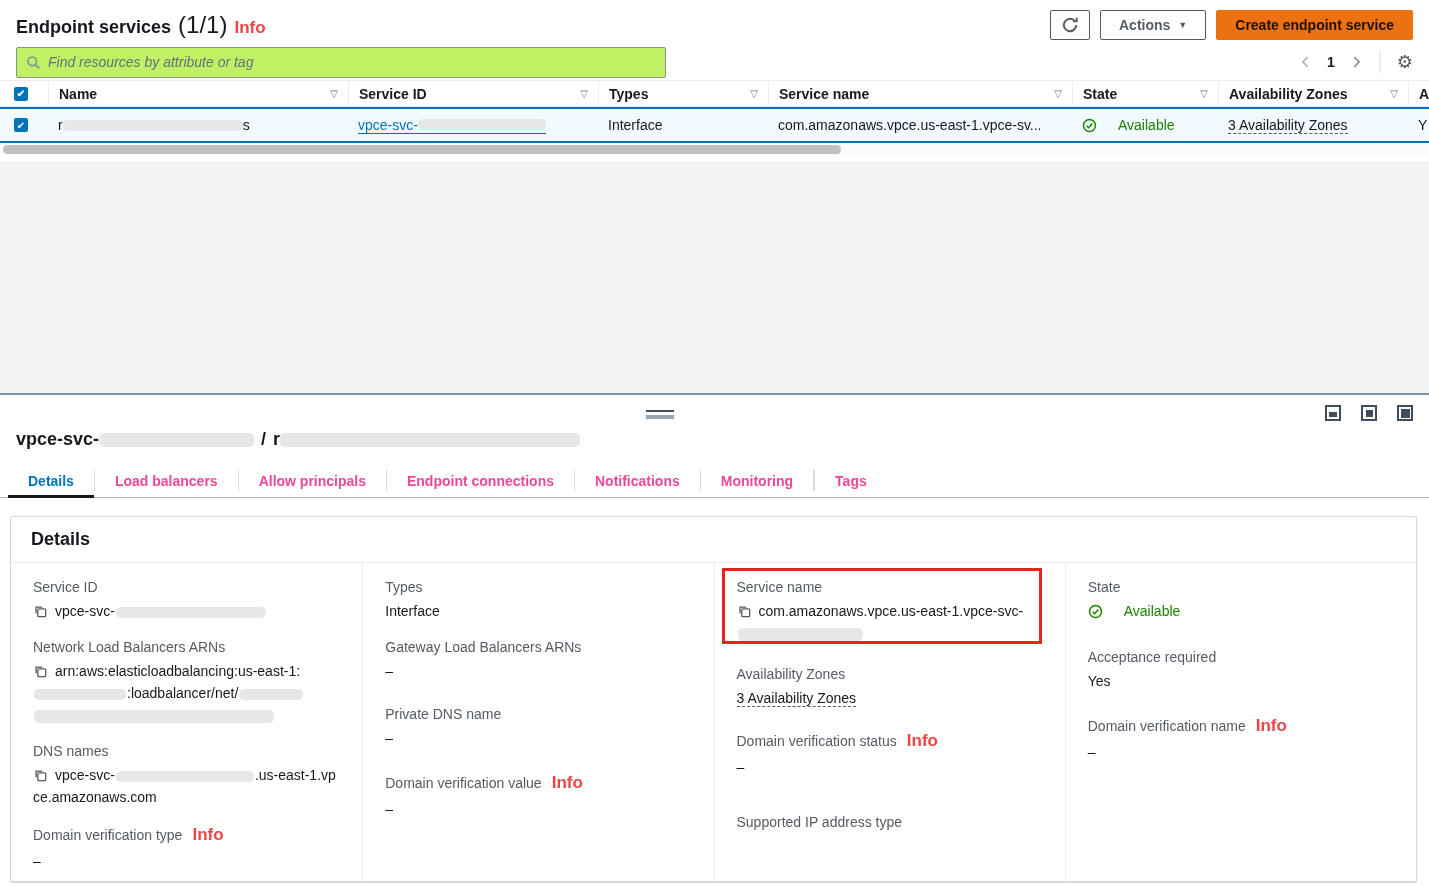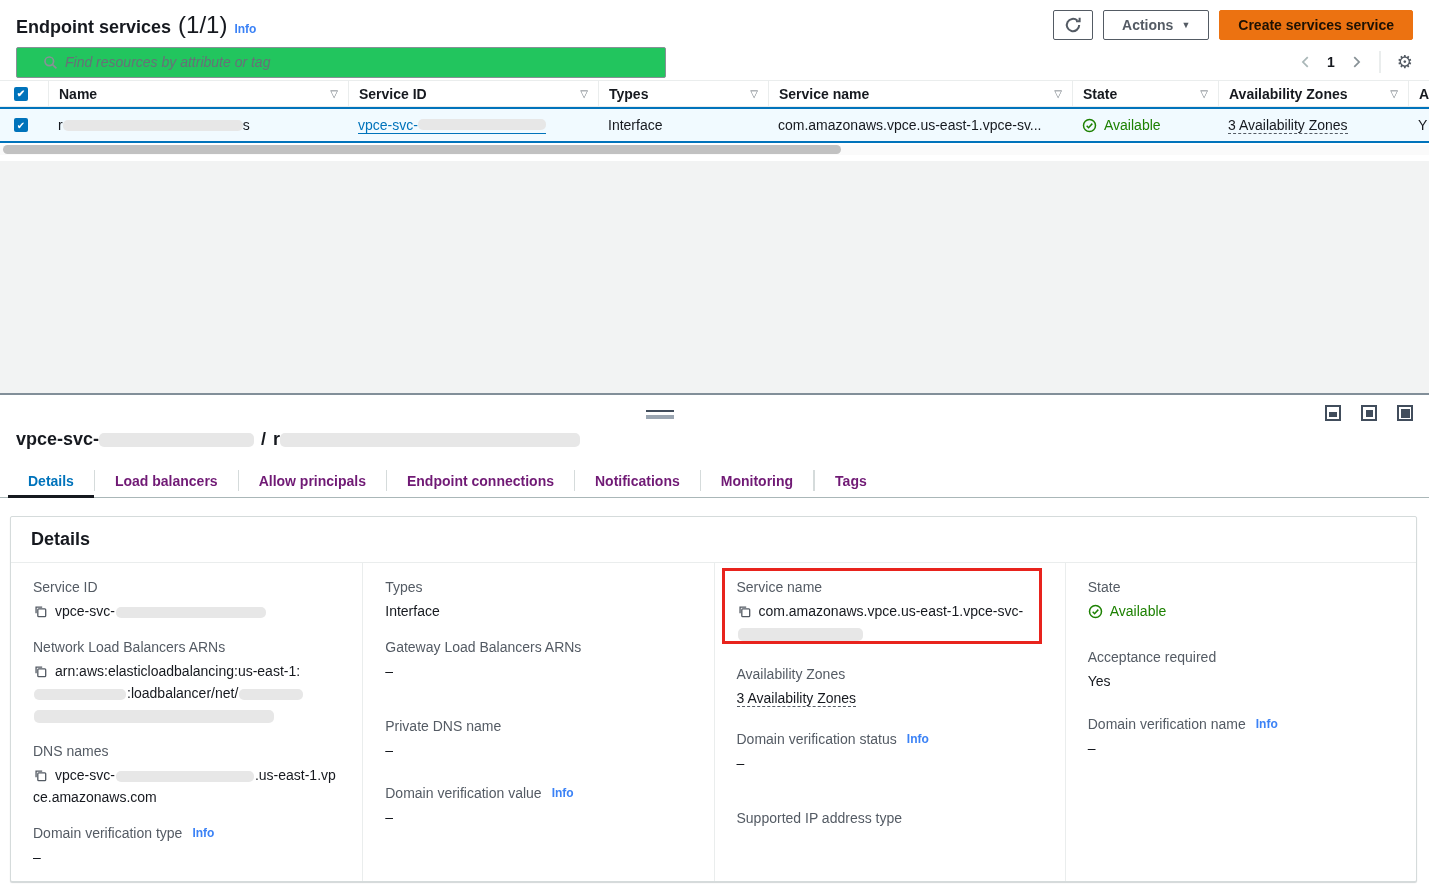--- a/index.html
+++ b/index.html
@@ -8,30 +8,30 @@
     font-family: "Liberation Sans", sans-serif;
     font-size: 14px; color: #16191f;
     background: #f2f3f3; position: relative; overflow: hidden;
   }
   
   .top-section { position:absolute; top:0; left:0; width:1429px; height:161px; background:#fff; }
   .header-bar { display:flex; justify-content:space-between; align-items:center; padding:10px 16px 4px 16px; height:44px;gap:36px; }
   .title-group { display:flex; align-items:baseline; gap:7px; }
   .page-title { font-size:18px; font-weight:700; }
   .page-count { font-size:24px; font-weight:400; color:#16191f; }
-  .info-link { color:#3b82f6; font-size:12px; font-weight:700; cursor:pointer; }
+  .info-link { color:#ef4444; font-size:17px; font-weight:700; cursor:pointer; }
   .actions-group { display:flex; gap:10px; }
   .btn { height:30px; border:1px solid #545b64; border-radius:2px; background:#fff; color:#545b64;
          font-weight:700; font-size:14px; display:inline-flex; align-items:center; gap:8px; padding:0 18px;
          font-family:"Liberation Sans",sans-serif; cursor:pointer; }
   .btn-icon-only { width:40px; padding:0; justify-content:center; }
   .btn-primary { background:#ec7211; border-color:#ec7211; color:#1d1104; }
   .caret { font-size:9px; line-height:1; }
   .toolbar { display:flex; justify-content:space-between; align-items:center; padding:0 16px; height:36px; }
-  .search-box { width:650px; height:31px; border:1px solid #879196; border-radius:2px; display:flex; align-items:center; gap:7px; padding:0 26px; background:#22c55e; }
+  .search-box { width:650px; height:31px; border:1px solid #879196; border-radius:2px; display:flex; align-items:center; gap:7px; padding:0 9px; background:#bef264; }
   .search-input { border:none; outline:none; flex:1; font-size:14px; font-style:italic; color:#16191f; font-family:"Liberation Sans",sans-serif; background:transparent; }
   .search-input::placeholder { color:#687078; font-style:italic; }
   .pager { display:flex; align-items:center; gap:12px; }
   .page-num { font-weight:700; color:#16191f; padding:0 2px; }
   .pager-chevron { display:inline-flex; cursor:pointer; }
   .pager-divider { width:2px; height:22px; background:#eaeded; margin:0 4px; }
   .gear { font-size:18px; color:#545b64; cursor:pointer; line-height:1; }
   
   .tbl-header { display:flex; height:27px; align-items:center; border-top:1px solid #eaeded; border-bottom:1px solid #eaeded; font-weight:700; }
   .th, .td { padding:0 10px; display:flex; align-items:center; height:100%; }
@@ -44,39 +44,39 @@
   .c-svcname { width:304px; }
   .c-state { width:146px; }
   .c-az { width:190px; }
   .c-last { flex:1; overflow:hidden; }
   .sort { color:#687078; font-size:10px; font-weight:400; }
   .tbl-row { display:flex; height:36px; align-items:center; background:#f1faff; border-top:2px solid #0073bb; border-bottom:2px solid #0073bb; }
   .tbl-row .td { border-left:none; }
   .checkbox { width:14px; height:14px; background:#0073bb; border-radius:2px; display:inline-flex; align-items:center; justify-content:center; color:#fff; font-size:10px; cursor:pointer; }
   .redact { display:inline-block; height:11px; background:#e7e7e7; border-radius:5px; vertical-align:middle; filter:blur(0.6px); }
   .link { color:#0073bb; border-bottom:1px solid #0073bb; cursor:pointer; display:inline-flex; align-items:center; }
-  .state-ok { color:#1d8102; display:inline-flex; align-items:center; gap:7px; }
+  .state-ok { color:#1d8102; display:inline-flex; align-items:center; gap:21px; }
   .dashed-link { border-bottom:1px dashed #545b64; cursor:pointer; }
   .hscroll { position:relative; height:10px; margin-top:2px; background:#fafafa; }
   .hscroll-thumb { position:absolute; left:3px; top:0; width:838px; height:9px; background:#c1c1c1; border-radius:5px; cursor:pointer; }
   
   .panel { position:absolute; top:393px; left:0; width:1429px; height:493px; background:#fff; border-top:2px solid #828f99; }
   .drag-handle { position:absolute; top:15px; left:646px; width:28px; cursor:row-resize; }
   .drag-handle .l1 { height:2px; background:#414d5c; margin-bottom:3px; }
   .drag-handle .l2 { height:4px; background:#9aa5b1; }
   .layout-btns { position:absolute; top:10px; right:16px; display:flex; gap:20px; }
   .layout-icon { width:16px; height:16px; border:2px solid #414d5c; position:relative; cursor:pointer; background:#fff; }
   .layout-icon .fill { position:absolute; background:#414d5c; }
   .fill-sm { left:2px; right:2px; bottom:2px; height:5px; }
   .fill-md { left:2.5px; top:2.5px; width:7px; height:7px; }
   .fill-lg { left:2px; top:2px; width:9px; height:9px; }
   .panel-title { position:absolute; top:34px; left:16px; font-size:18px; font-weight:700; display:flex; align-items:center; }
   .panel-title .redact { height:14px; }
   .tabs { position:absolute; top:69px; left:0; width:1429px; height:34px; display:flex; align-items:stretch; border-bottom:1px solid #aab7b8; padding-left:8px; }
-  .tab { display:flex; align-items:center; padding:0 20px; font-weight:700; color:#701a75; cursor:pointer; position:relative; }
+  .tab { display:flex; align-items:center; padding:0 20px; font-weight:700; color:#ec4899; cursor:pointer; position:relative; }
   .tab-sep { width:1px; background:#d5dbdb; margin:6px 0; }
   .tab.active { color:#0073bb; }
   .tab.active::after { content:""; position:absolute; left:0; right:0; bottom:-1px; height:3px; background:#16191f; }
   
   .card { position:absolute; top:121px; left:10px; width:1407px; height:366px; background:#fff; border:1px solid #d5dbdb; border-radius:2px; box-shadow:0 1px 1px rgba(0,28,36,.18); }
   .card-header { height:46px; display:flex; align-items:center; padding:0 20px; border-bottom:1px solid #eaeded; font-size:18px; font-weight:700; }
   .card-body { display:flex; height:318px; }
   .dcol { width:25%; padding:16px 22px; }
   .dcol + .dcol { border-left:1px solid #eaeded; }
   .field { margin-bottom:17px; }
@@ -105,21 +105,21 @@
         <svg width="18" height="18" viewBox="0 0 16 16" fill="none" stroke="#545b64" stroke-width="1.8">
             <path d="M13.5 8a5.5 5.5 0 1 1-1.7-3.97"></path>
             <path d="M13.9 1.5v3.2h-3.2"></path>
           </svg>
       </button>
       <button class="btn">
         <span>Actions</span>
         <span class="caret">▼</span>
       </button>
       <button class="btn btn-primary">
-        <span>Create services service</span>
+        <span>Create endpoint service</span>
       </button>
     </div>
   </div>
 
   <div class="toolbar">
     <div class="search-box">
       <svg class="inline-svg" width="15" height="15" viewBox="0 0 16 16" fill="none" stroke="#879196" stroke-width="1.8">
           <circle cx="6.7" cy="6.7" r="4.6"></circle>
           <path d="M10.2 10.2L14.3 14.3"></path>
         </svg>
@@ -300,21 +300,21 @@
 
       <div class="dcol">
         <div class="field">
           <div class="flabel">Types</div>
           <div class="fvalue">Interface</div>
         </div>
         <div class="field" style="margin-top:8px;">
           <div class="flabel">Gateway Load Balancers ARNs</div>
           <div class="fvalue">–</div>
         </div>
-        <div class="field" style="margin-top:36px;">
+        <div class="field" style="margin-top:24px;">
           <div class="flabel">Private DNS name</div>
           <div class="fvalue">–</div>
         </div>
         <div class="field" style="margin-top:24px;">
           <div class="flabel">
             <span>Domain verification value</span>
             <span class="info-link">Info</span>
           </div>
           <div class="fvalue">–</div>
         </div>

